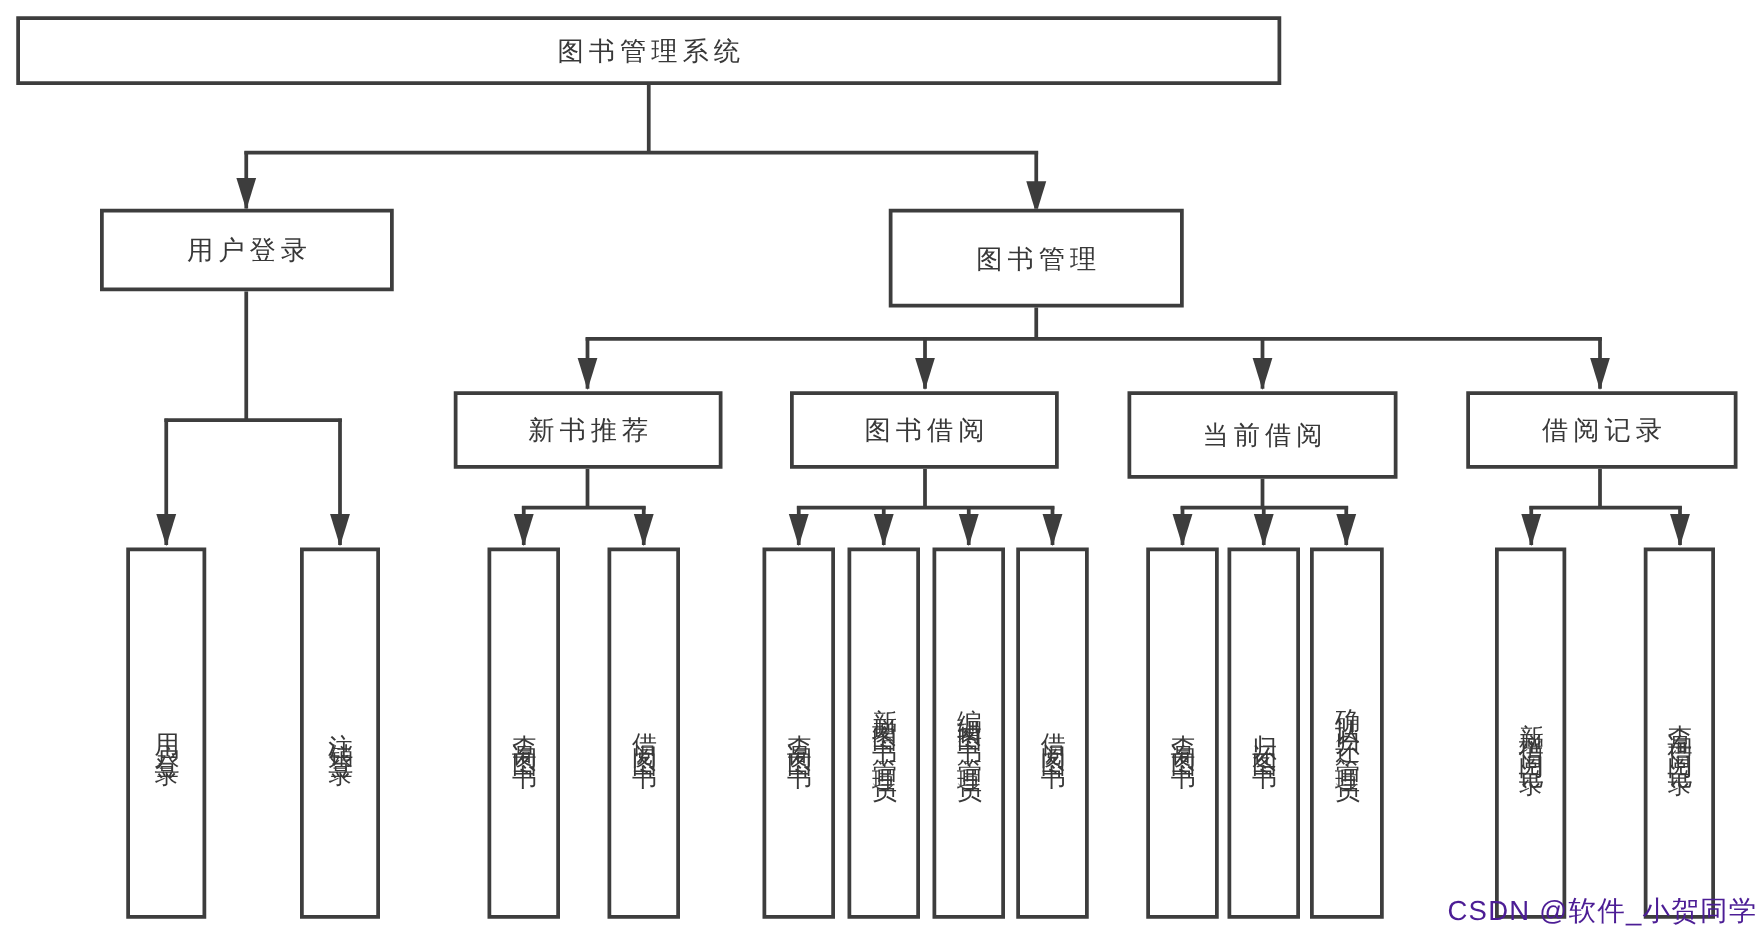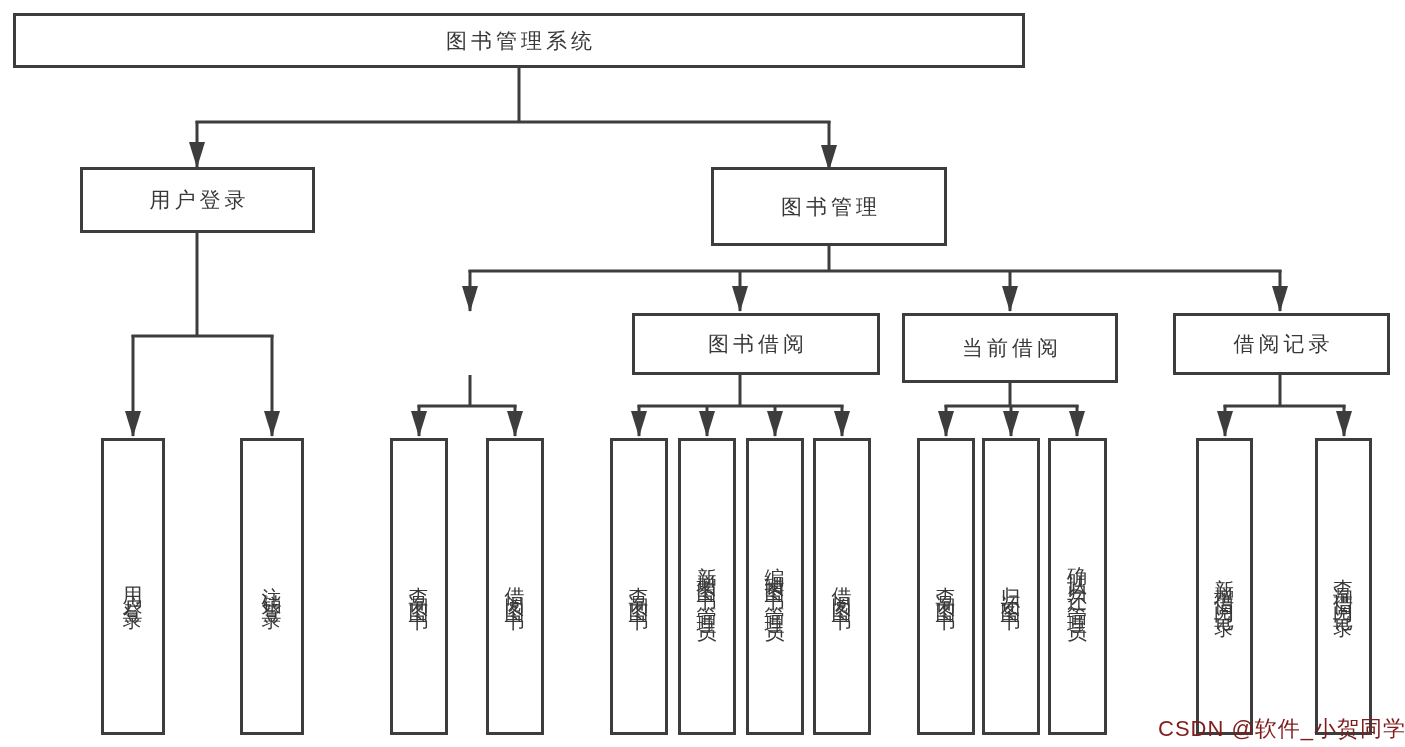--- a/index.html
+++ b/index.html
@@ -38,21 +38,21 @@
     letter-spacing: 8px;
     font-size: 20px;
     line-height: 1;
   }
   .vnode .lbl { text-indent: 0; }
   .watermark {
     position: absolute;
     left: 1158px;
     top: 714px;
     z-index: 5;
-    color: #7f1d1d;
+    color: #4c1d95;
     font-size: 22px;
     letter-spacing: 1px;
     white-space: nowrap;
   }
 </style>
 </head>
 <body>
 
 <div class="canvas">
 
@@ -110,21 +110,24 @@
     <span class="lbl">图书管理系统</span>
   </div>
 
   <div class="node" style="left:80px; top:167px; width:235px; height:66px;">
     <span class="lbl">用户登录</span>
   </div>
   <div class="node" style="left:711px; top:167px; width:236px; height:79px;">
     <span class="lbl">图书管理</span>
   </div>
 
-  <div class="node" style="left:632px; top:313px; width:248px; height:62px;">
+  <div class="node" style="left:363px; top:313px; width:215px; height:62px;">
+    <span class="lbl">新书推荐</span>
+  </div>
+  <div class="node" style="left:632px; top:313px; width:215px; height:62px;">
     <span class="lbl">图书借阅</span>
   </div>
   <div class="node" style="left:902px; top:313px; width:216px; height:70px;">
     <span class="lbl">当前借阅</span>
   </div>
   <div class="node" style="left:1173px; top:313px; width:217px; height:62px;">
     <span class="lbl">借阅记录</span>
   </div>
 
   <div class="node vnode" style="left:101px; top:438px; width:64px; height:297px;">

